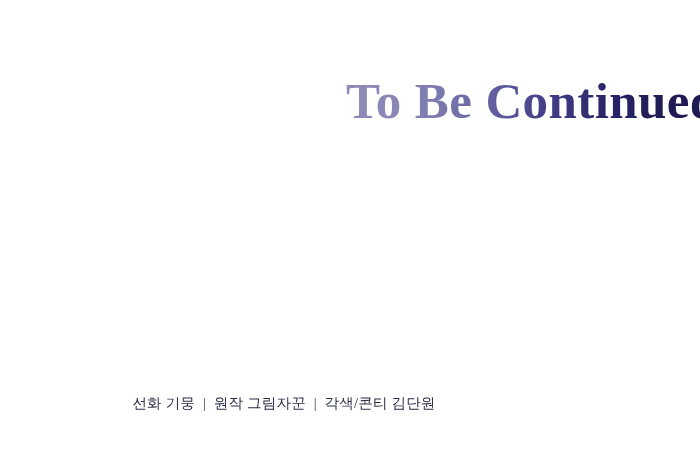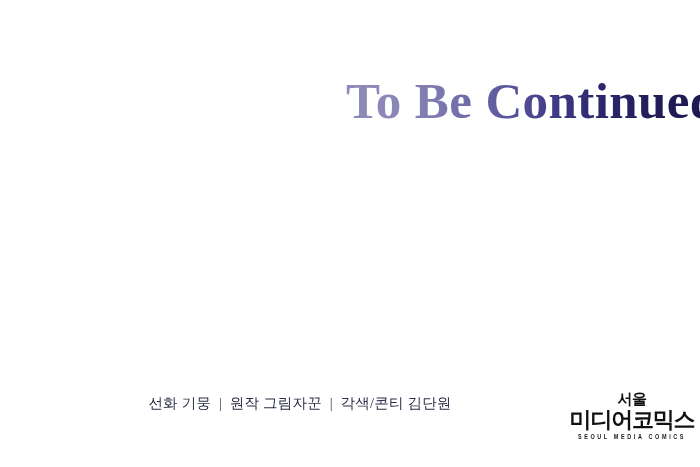--- a/index.html
+++ b/index.html
@@ -52,21 +52,21 @@
         #1d1850 100%);
     -webkit-background-clip: text;
     background-clip: text;
     color: transparent;
     -webkit-text-fill-color: transparent;
   }
 
   
   .credits {
     position: absolute;
-    left: 16px;
+    left: 0;
     top: 390px;
     width: 568px;
     text-align: center;
     color: #2b2d46;
     font-family: "Liberation Serif", "DejaVu Serif", serif;
   }
 
   .credit-line {
     font-size: 14.5px;
     line-height: 27px;
@@ -132,19 +132,14 @@
       <span>선화 기뭉</span>
       <span class="sep">|</span>
       <span>원작 그림자꾼</span>
       <span class="sep">|</span>
       <span>각색/콘티 김단원</span>
     </div>
 
 
   </div>
 
-  <div class="logo">
-    <div class="logo-top">서울</div>
-    <div class="logo-main">미디어코믹스</div>
-    <div class="logo-sub">SEOUL MEDIA COMICS</div>
-  </div>
 
 </div>
 
 </body></html>

